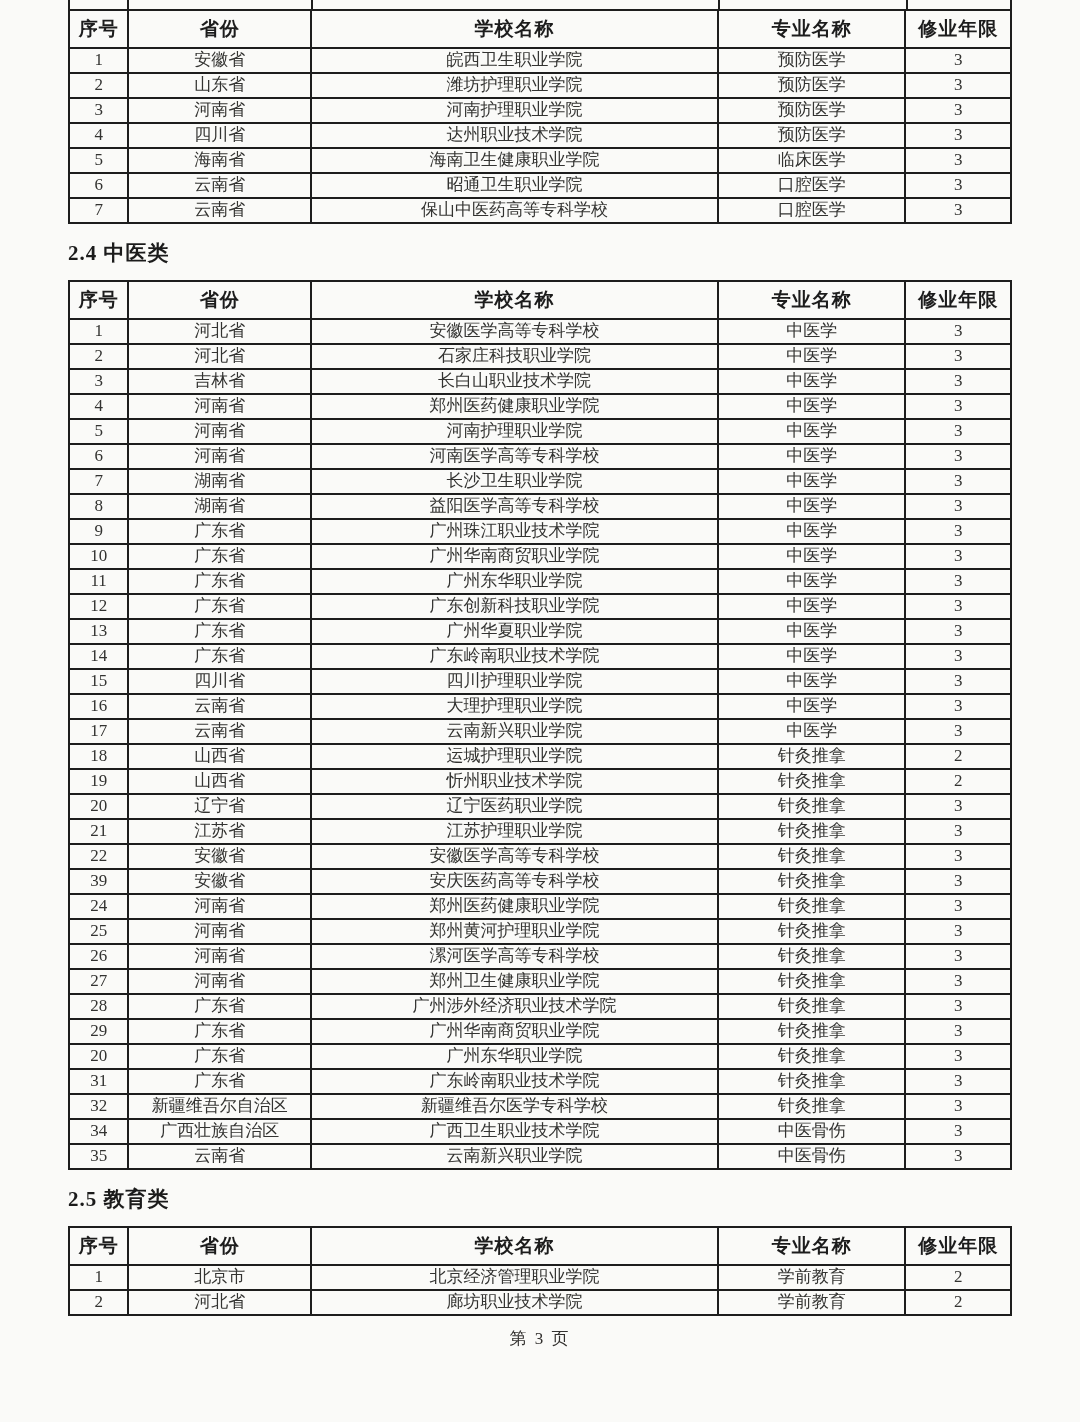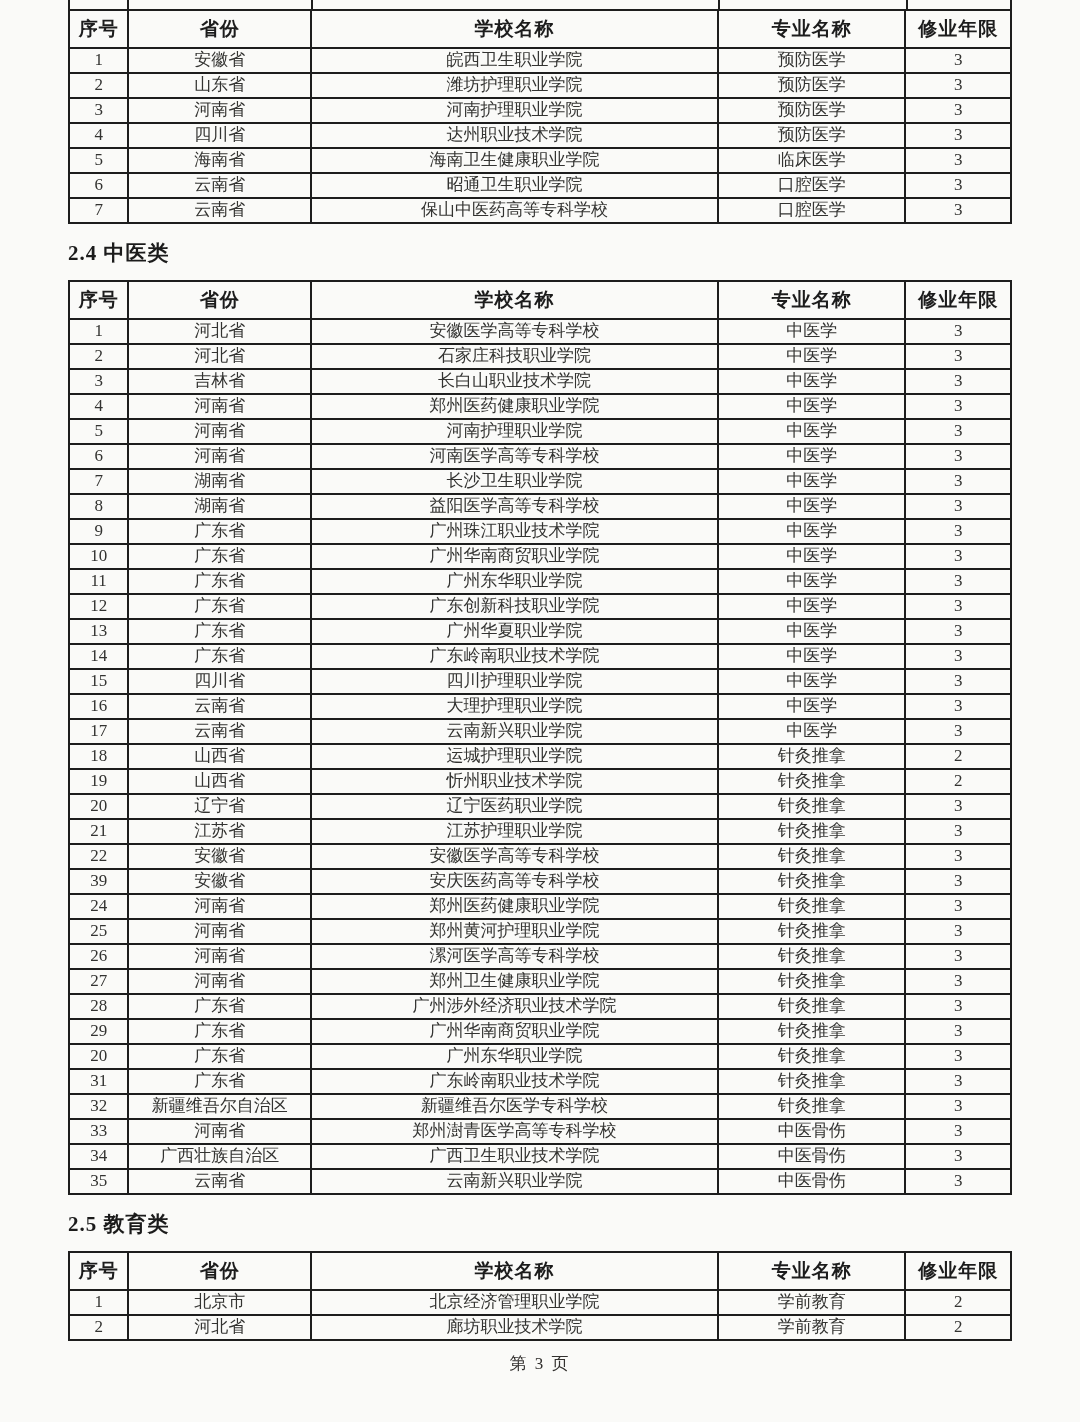--- a/index.html
+++ b/index.html
@@ -397,27 +397,20 @@
             <td>3</td>
           </tr>
           <tr>
             <td>32</td>
             <td>新疆维吾尔自治区</td>
             <td>新疆维吾尔医学专科学校</td>
             <td>针灸推拿</td>
             <td>3</td>
           </tr>
           <tr>
-            <td>33</td>
-            <td>河南省</td>
-            <td>郑州澍青医学高等专科学校</td>
-            <td>中医骨伤</td>
-            <td>3</td>
-          </tr>
-          <tr>
             <td>34</td>
             <td>广西壮族自治区</td>
             <td>广西卫生职业技术学院</td>
             <td>中医骨伤</td>
             <td>3</td>
           </tr>
           <tr>
             <td>35</td>
             <td>云南省</td>
             <td>云南新兴职业学院</td>

